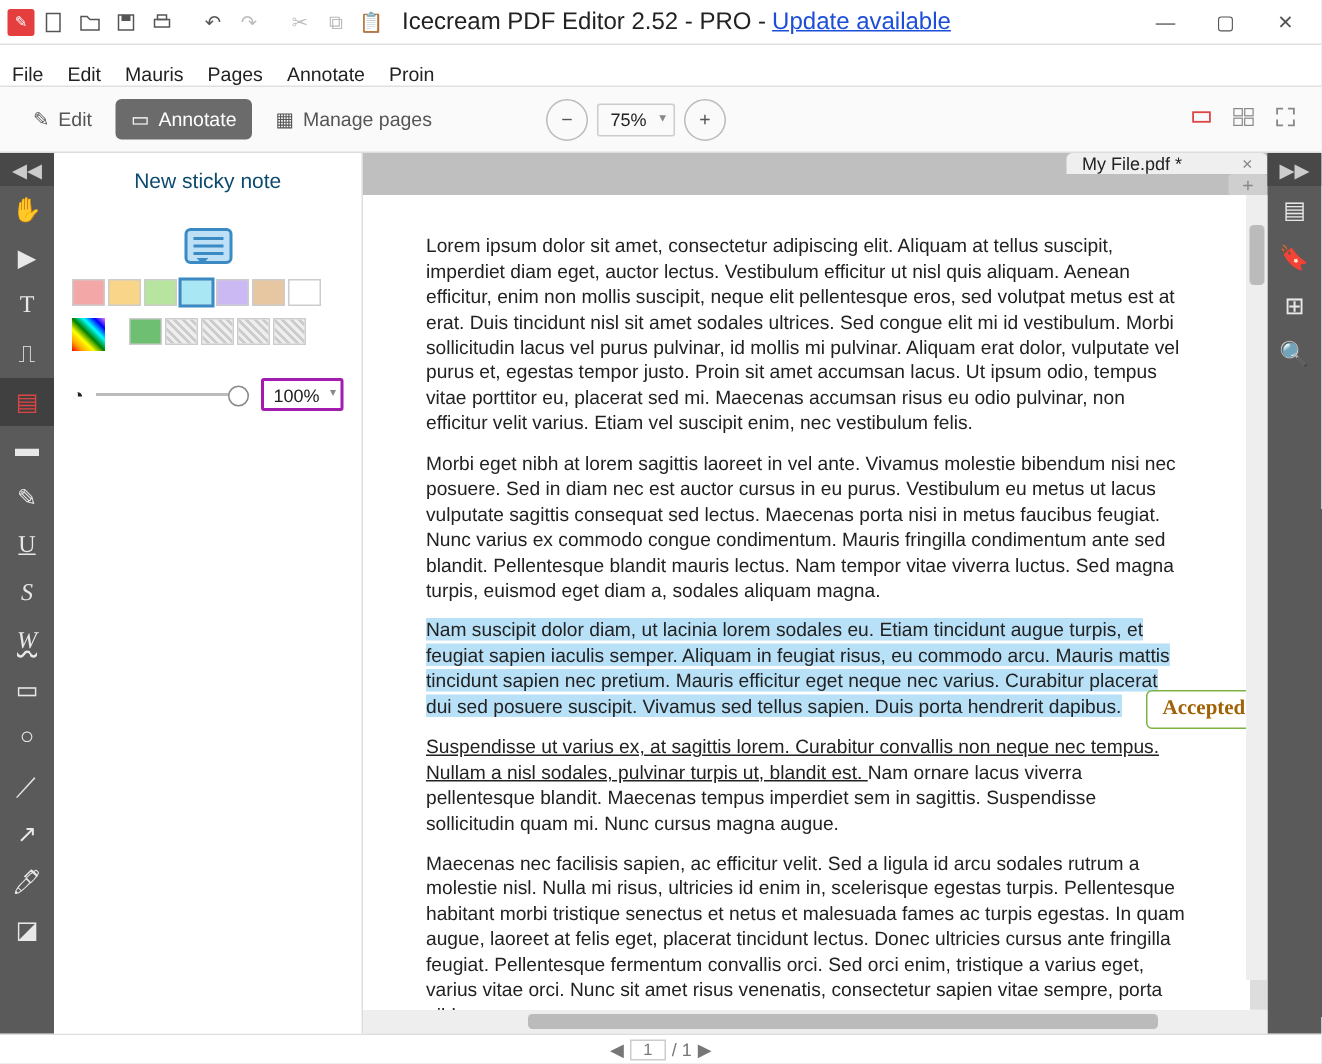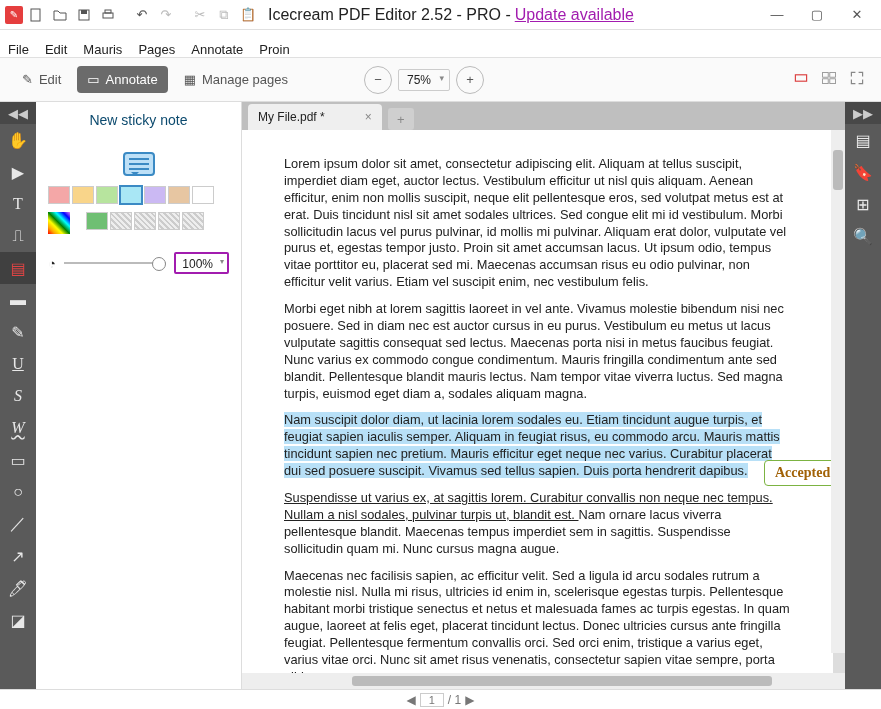--- a/index.html
+++ b/index.html
@@ -1,21 +1,21 @@
 <!DOCTYPE html>
 <html><head>
   <meta charset="utf-8">
   <style>
     * { margin:0; padding:0; box-sizing:border-box; font-family:"Segoe UI",Arial,sans-serif; }
     body { width:881px; height:709px; background:#fff; overflow:hidden; font-size:13px; color:#222; }
     .titlebar { height:30px; display:flex; align-items:center; padding:0 4px; border-bottom:1px solid #e0e0e0; }
     .tb-icon { width:22px; height:22px; display:flex; align-items:center; justify-content:center; margin:0 1px; color:#555; }
     .tb-icon.logo { background:#e53e3e; color:white; border-radius:2px; width:18px; height:18px; font-size:10px; }
     .title { flex:0 0 auto; margin-left:8px; font-size:16px; display:flex; align-items:center; gap:4px; }
-    .title .link { color:#a21caf; text-decoration:underline; }
+    .title .link { color:#1d4ed8; text-decoration:underline; }
     .spacer { flex:1; }
     .winbtn { width:40px; height:28px; display:flex; align-items:center; justify-content:center; color:#555; }
     .menubar { height:28px; display:flex; align-items:flex-end; padding:0 8px; gap:16px; border-bottom:1px solid #e0e0e0; }
     .menubar span, .menubar div { font-size:13px; }
     .toolbar { height:44px; display:flex; align-items:center; padding:0 12px; gap:6px; background:#fafafa; border-bottom:1px solid #ddd; }
     .tbtn { display:flex; align-items:center; gap:6px; padding:6px 10px; border-radius:4px; color:#555; }
     .tbtn.active { background:#6b6b6b; color:#fff; }
     .zoomgrp { margin-left:60px; display:flex; align-items:center; gap:6px; }
     .zctl { width:28px; height:28px; border:1px solid #bbb; border-radius:14px; display:flex; align-items:center; justify-content:center; color:#555; }
     .zval { border:1px solid #ccc; padding:3px 18px 3px 8px; font-size:12px; border-radius:2px; position:relative; }
@@ -39,21 +39,21 @@
     .swatchrow2 { display:flex; gap:2px; padding:8px 12px 0; }
     .hue { width:22px; height:22px; background:linear-gradient(45deg,red,orange,yellow,green,cyan,blue,violet); }
     .swatch.sel { outline:2px solid #3b8ac4; outline-offset:-1px; }
     .swatch.x { background:repeating-linear-gradient(45deg,#eee,#eee 2px,#ccc 2px,#ccc 4px); }
     .opacity { display:flex; align-items:center; gap:8px; padding:18px 12px; }
     .oprange { flex:1; height:2px; background:#bbb; position:relative; }
     .oprange::after { content:""; position:absolute; right:0; top:-5px; width:12px; height:12px; border-radius:50%; background:#fff; border:1px solid #888; }
     .opval { border:2px solid #a21caf; padding:3px 14px 1px 6px; font-size:12px; border-radius:2px; position:relative; }
     .opval::after { content:"▾"; position:absolute; right:3px; font-size:8px; color:#888; }
     .docarea { flex:1; display:flex; flex-direction:column; background:#ddd; }
-    .tabstrip { height:28px; background:#bfbfbf; display:flex; align-items:flex-end; }
+    .tabstrip { height:28px; background:#bfbfbf; display:flex; align-items:flex-end;flex-direction:column; }
     .tab { background:#efefef; height:26px; display:flex; align-items:center; padding:0 10px; border-radius:4px 4px 0 0; margin-left:6px; gap:40px; font-size:12px; }
     .tab .close { color:#888; }
     .newtab { width:26px; height:22px; background:#cfcfcf; border-radius:3px; margin-left:6px; display:flex; align-items:center; justify-content:center; color:#888; }
     .page { flex:1; background:#fff; margin:0 12px 0 0; overflow:auto; padding:26px 42px; font-family:"Times New Roman",serif; font-size:12.8px; line-height:1.32; color:#222; position:relative; }
     .page p { margin-bottom:10px; }
     .hl { background:#b8e0f7; }
     .ul { text-decoration:underline; }
     .stamp { position:absolute; left:522px; top:330px; border:1.5px solid #7cb342; color:#a16207; font-weight:600; padding:3px 10px; border-radius:4px; background:rgba(255,255,255,0.85); font-size:14px; font-family:Liberation Serif, serif; }
     .scrollv { position:absolute; right:0; top:0; bottom:20px; width:14px; background:#eee; }
     .scrollv .thumb { position:absolute; top:20px; width:10px; left:2px; height:40px; background:#bbb; border-radius:3px; }

